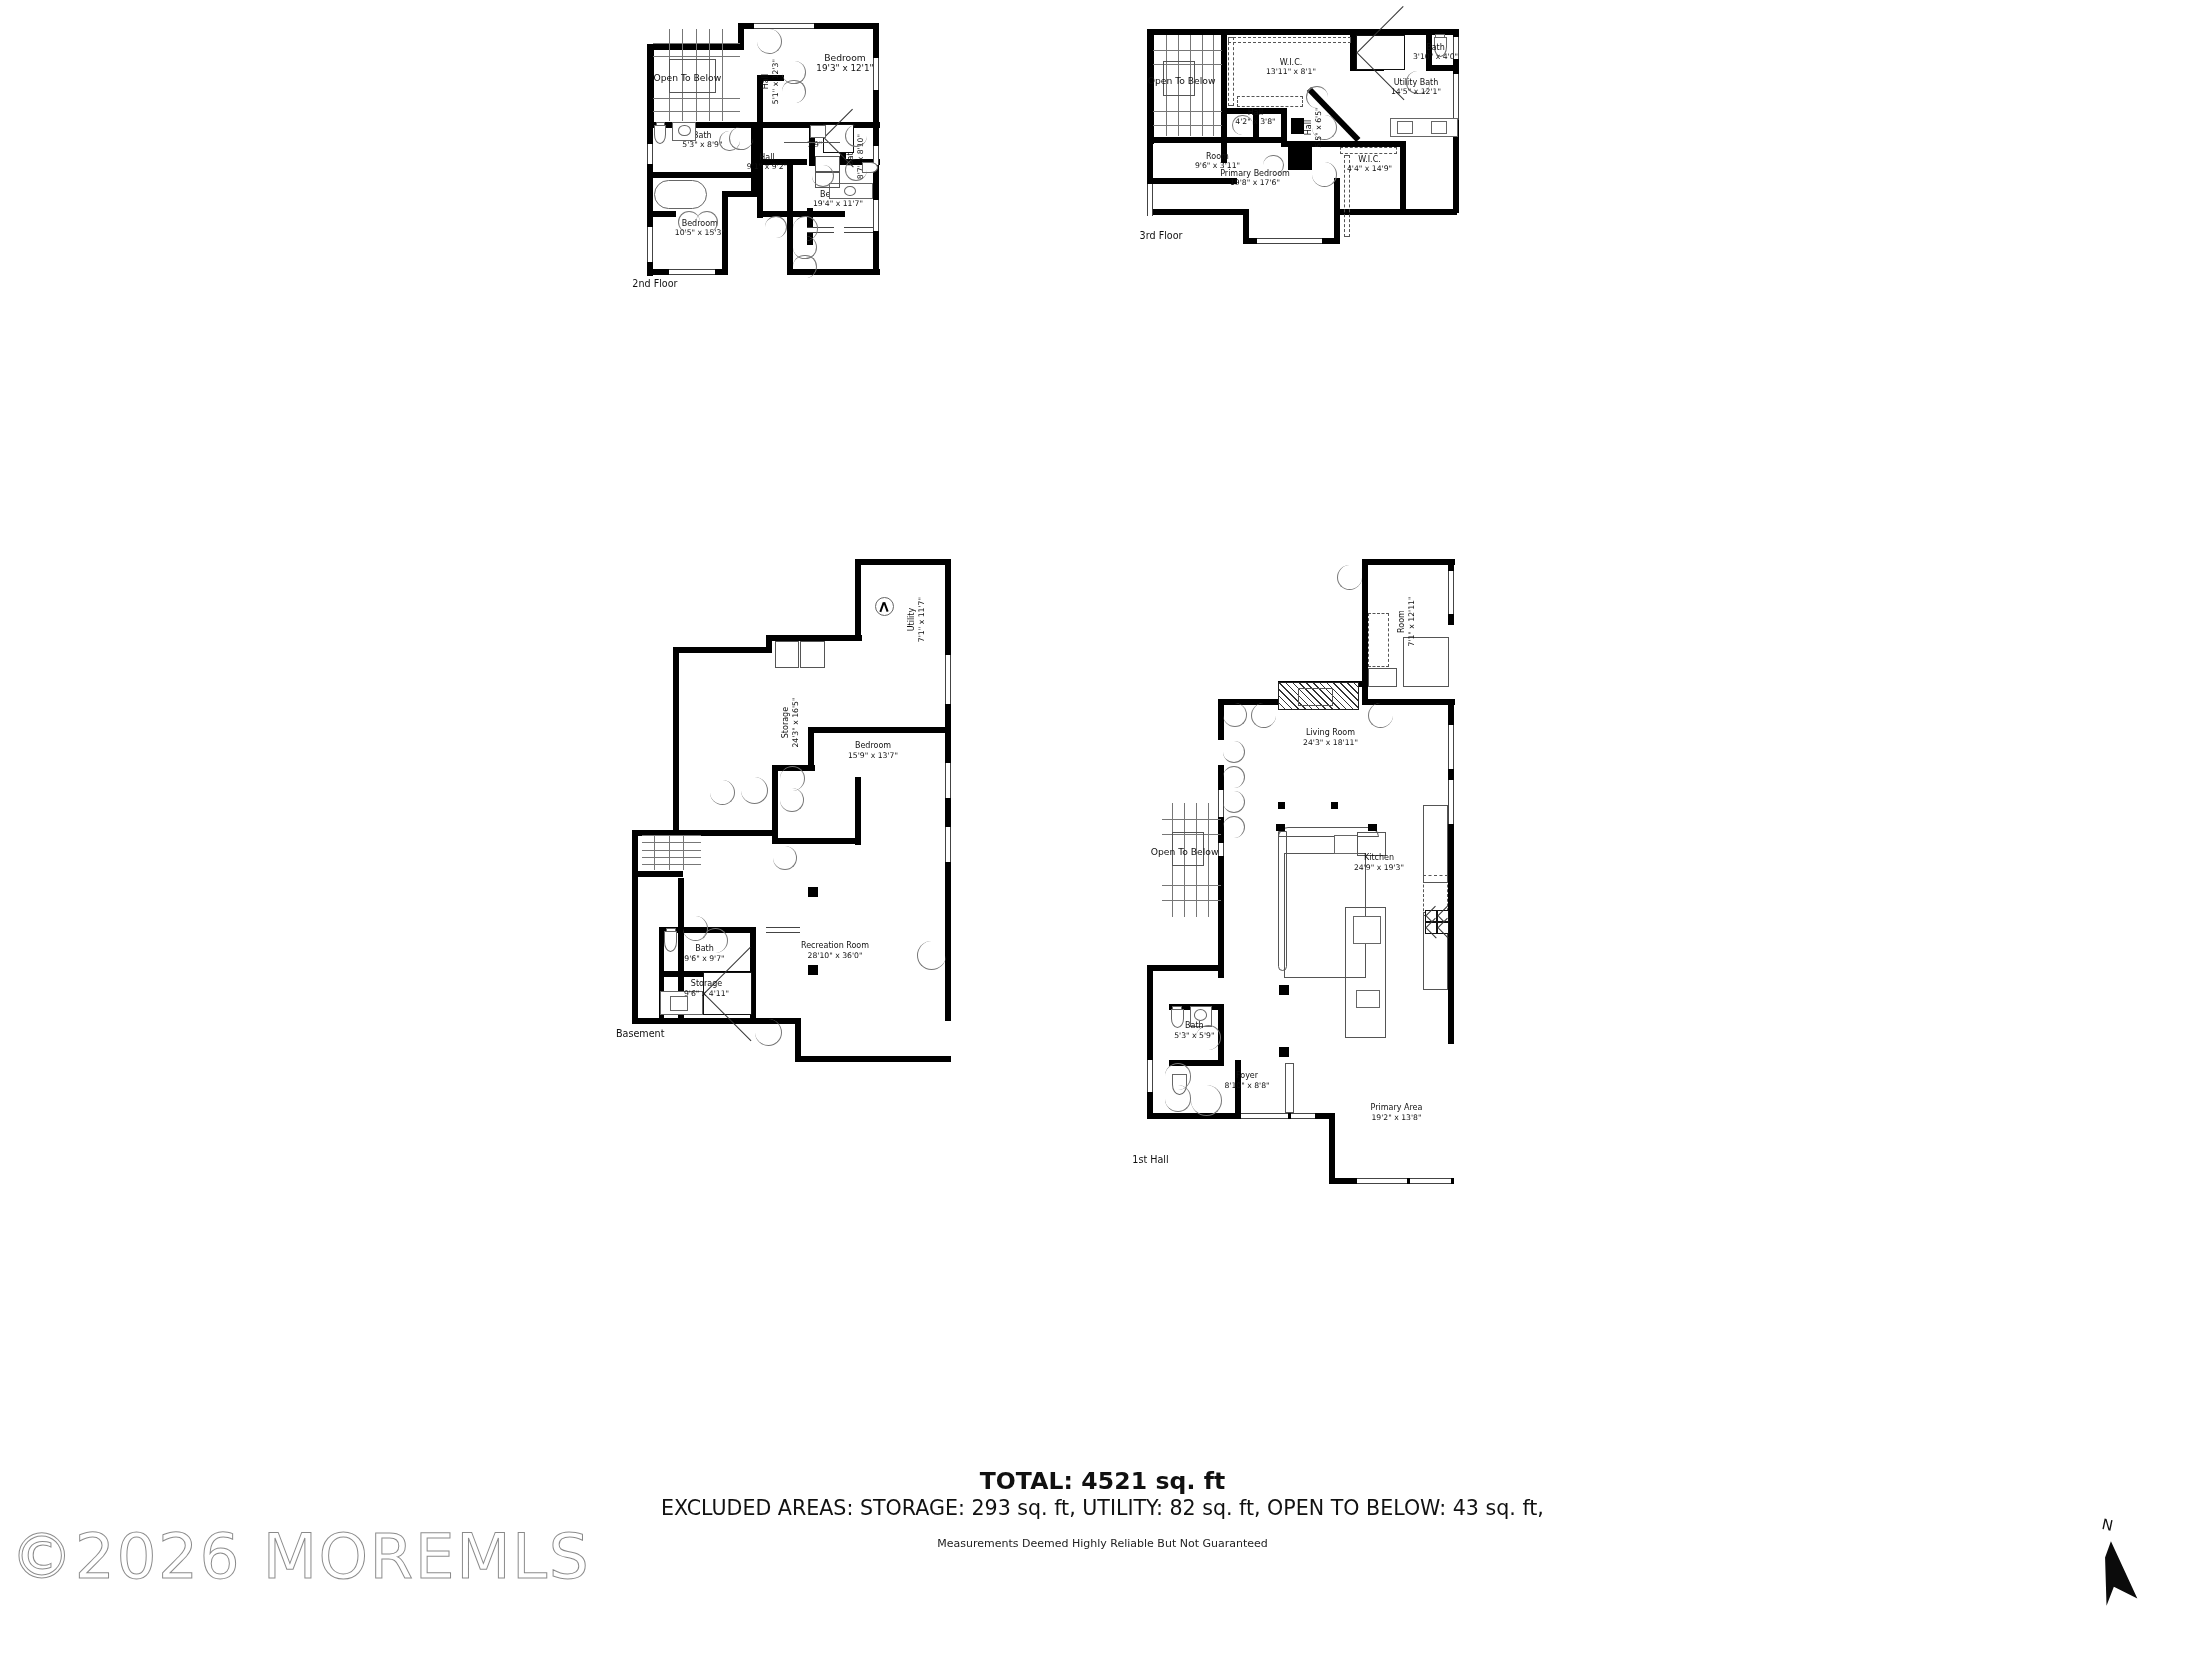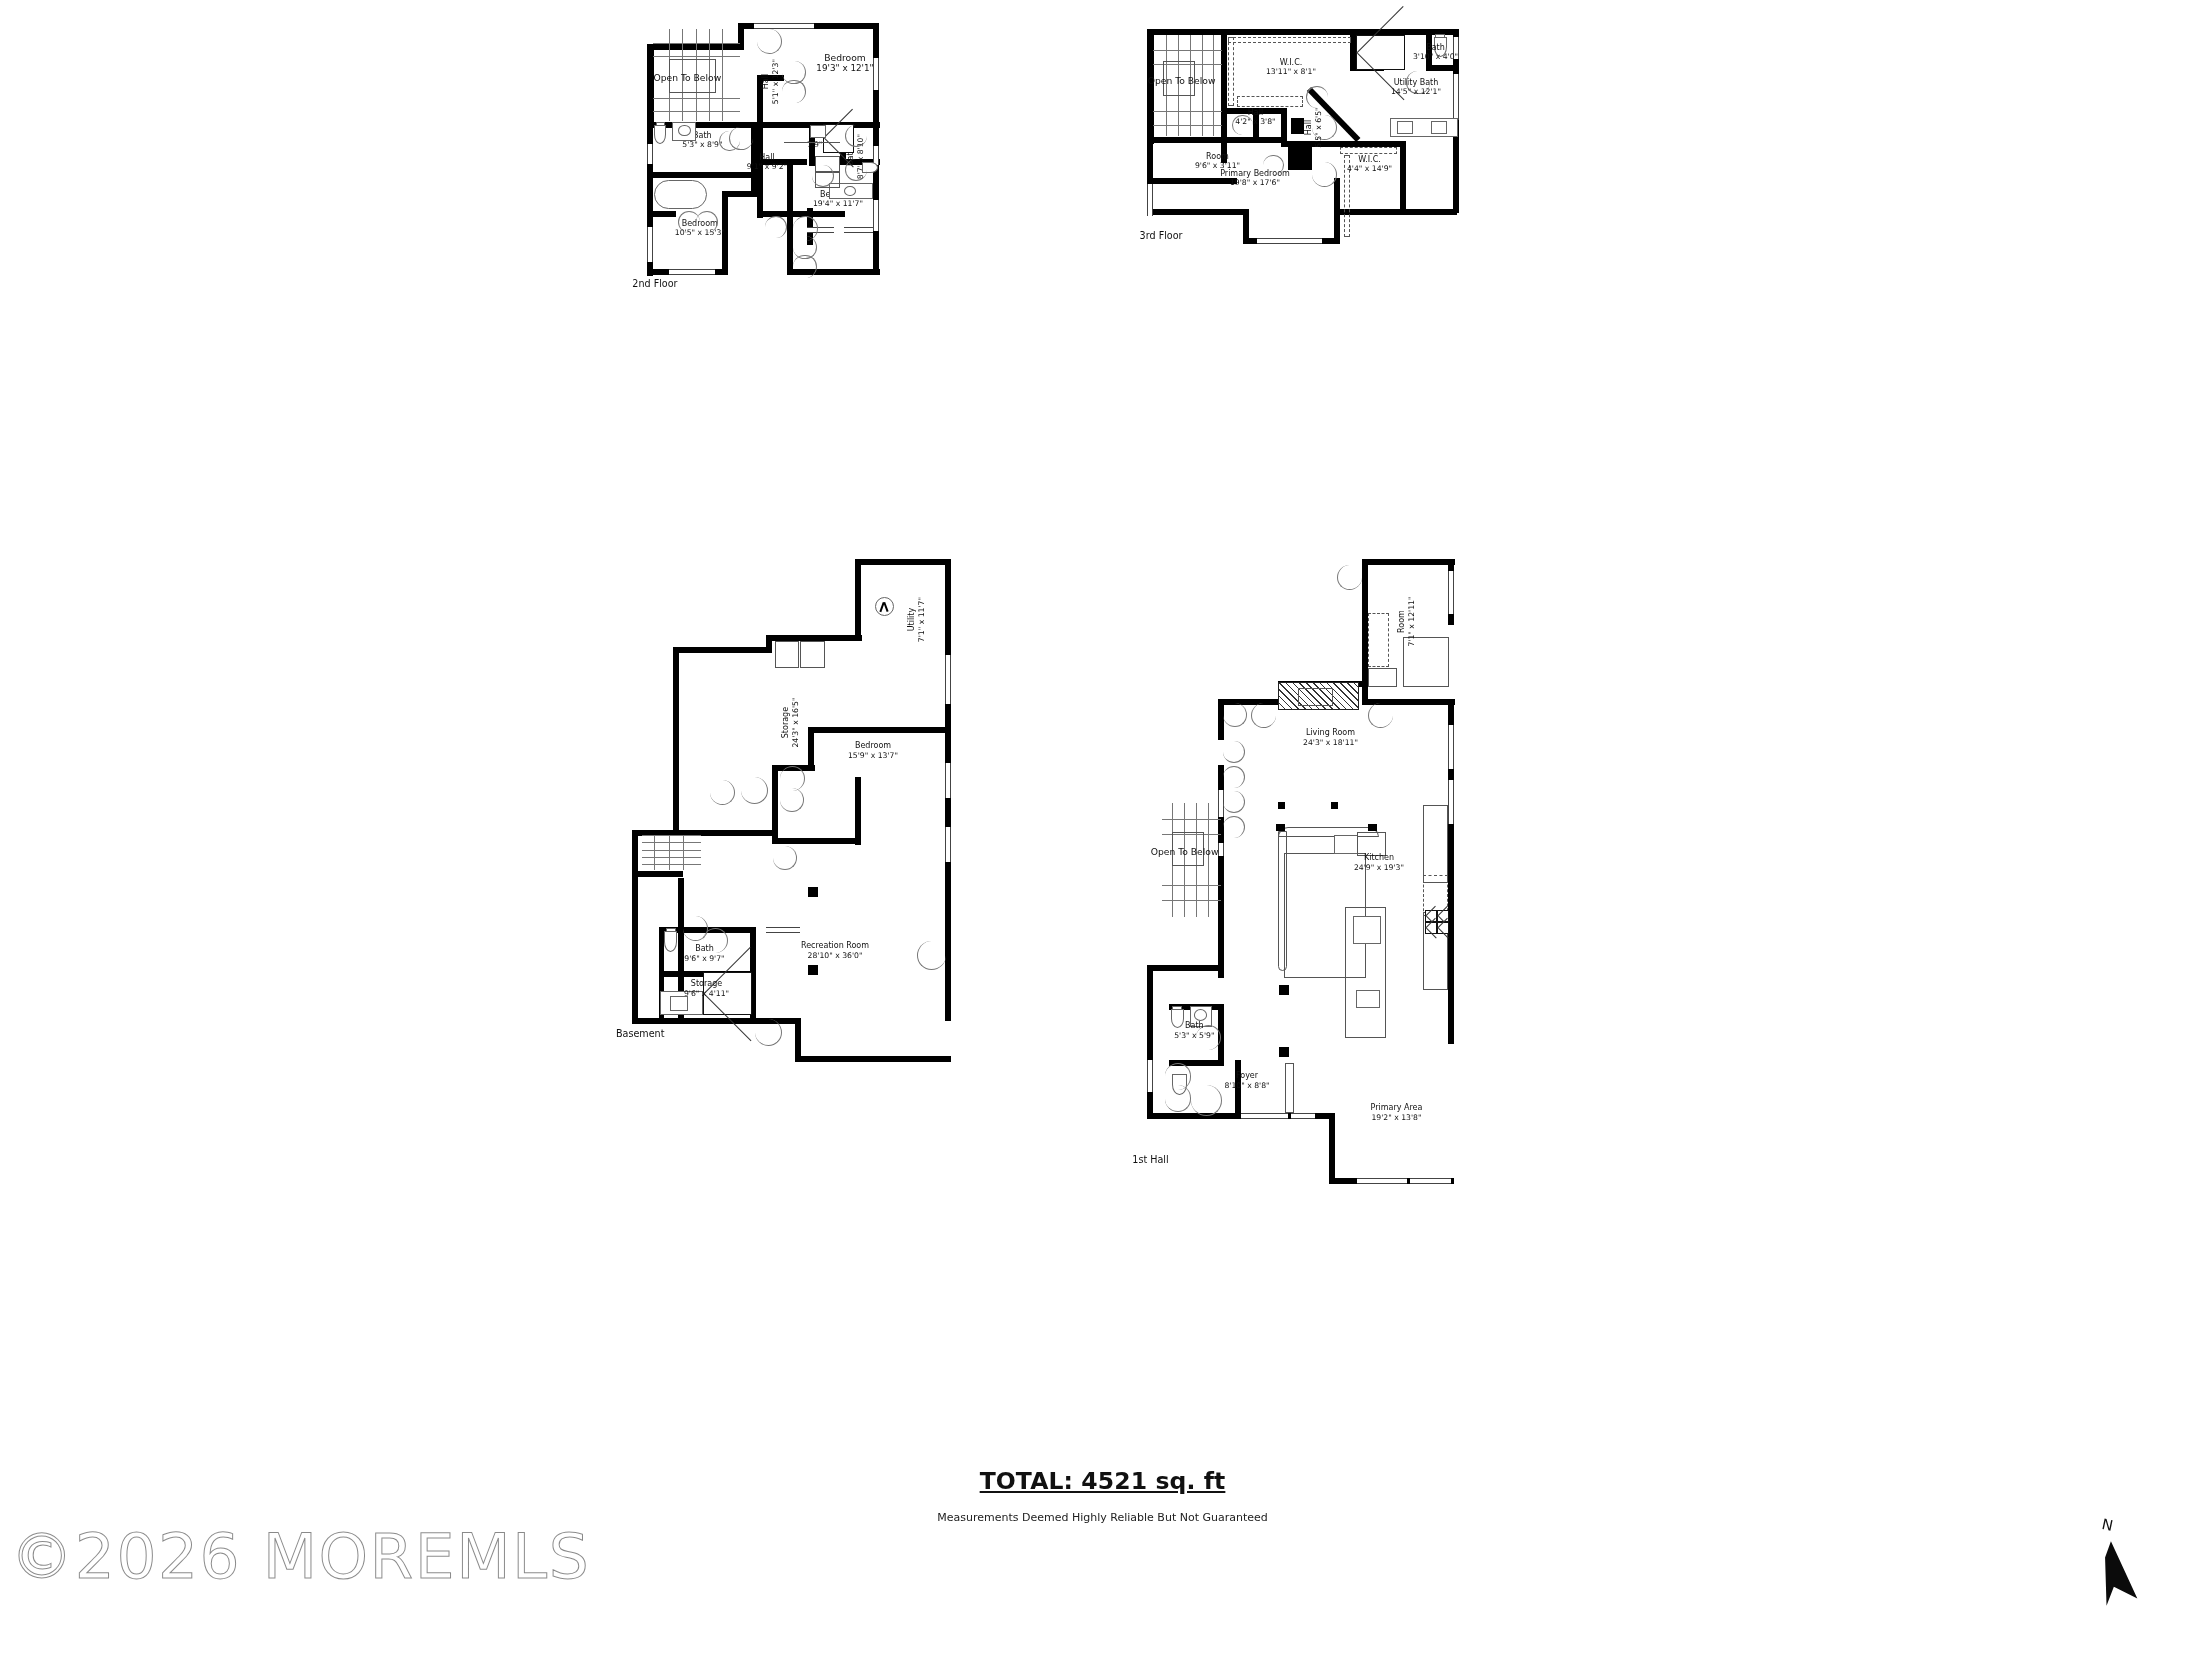--- a/index.html
+++ b/index.html
@@ -30,21 +30,21 @@
   
   .lbl{position:absolute;text-align:center;line-height:1.22;white-space:nowrap;}
   .lbl .n{display:block;font-size:9.2px;}
   .lbl .d{display:block;font-size:8.8px;}
   .lbl.sm .n{font-size:8px;}
   .lbl.sm .d{font-size:7.7px;}
   .lbl.v{transform-origin:50% 50%;}
   .floorname{position:absolute;font-size:9.6px;}
   
   #summary{position:absolute;left:0;width:2205px;text-align:center;}
-  #total{font-size:23.5px;font-weight:bold;letter-spacing:0.1px;text-decoration:underline;}
+  #total{font-size:23.5px;font-weight:bold;letter-spacing:0.1px;}
   .sumline{font-size:20.6px;line-height:1.28;}
   #disclaimer{font-size:11px;color:#222;}
   
   #watermark{
     position:absolute;left:10.3px;top:1520px;font-size:63px;letter-spacing:1.5px;
     color:transparent;-webkit-text-stroke:1px rgba(20,20,20,.5);
     font-family:"DejaVu Sans","Liberation Sans",sans-serif;
   }
   
   #compass{position:absolute;left:2086px;top:1516px;width:66px;height:96px;}
@@ -527,20 +527,21 @@
     <span class="d">19'2" x 13'8"</span>
   </div>
 
   <div class="floorname" style="left:-14.7px;top:595px;">
     <span>1st Hall</span>
   </div>
 </div>
 
 <div id="summary" style="top:1467px;">
   <div id="total">TOTAL: 4521 sq. ft</div>
+  <div class="sumline">EXCLUDED AREAS: STORAGE: 293 sq. ft, UTILITY: 82 sq. ft, OPEN TO BELOW: 43 sq. ft,</div>
   <div id="disclaimer" style="margin-top:16px;">Measurements Deemed Highly Reliable But Not Guaranteed</div>
 </div>
 
 <div id="watermark">©2026 MOREMLS</div>
 
 <div id="compass">
   <span class="nch">N</span>
   <svg width="66" height="96" viewBox="0 0 90 130">
     <polygon points="34,34 70,112 38,96 28,122 26,56" fill="#0b0b0b"></polygon>
   </svg>

